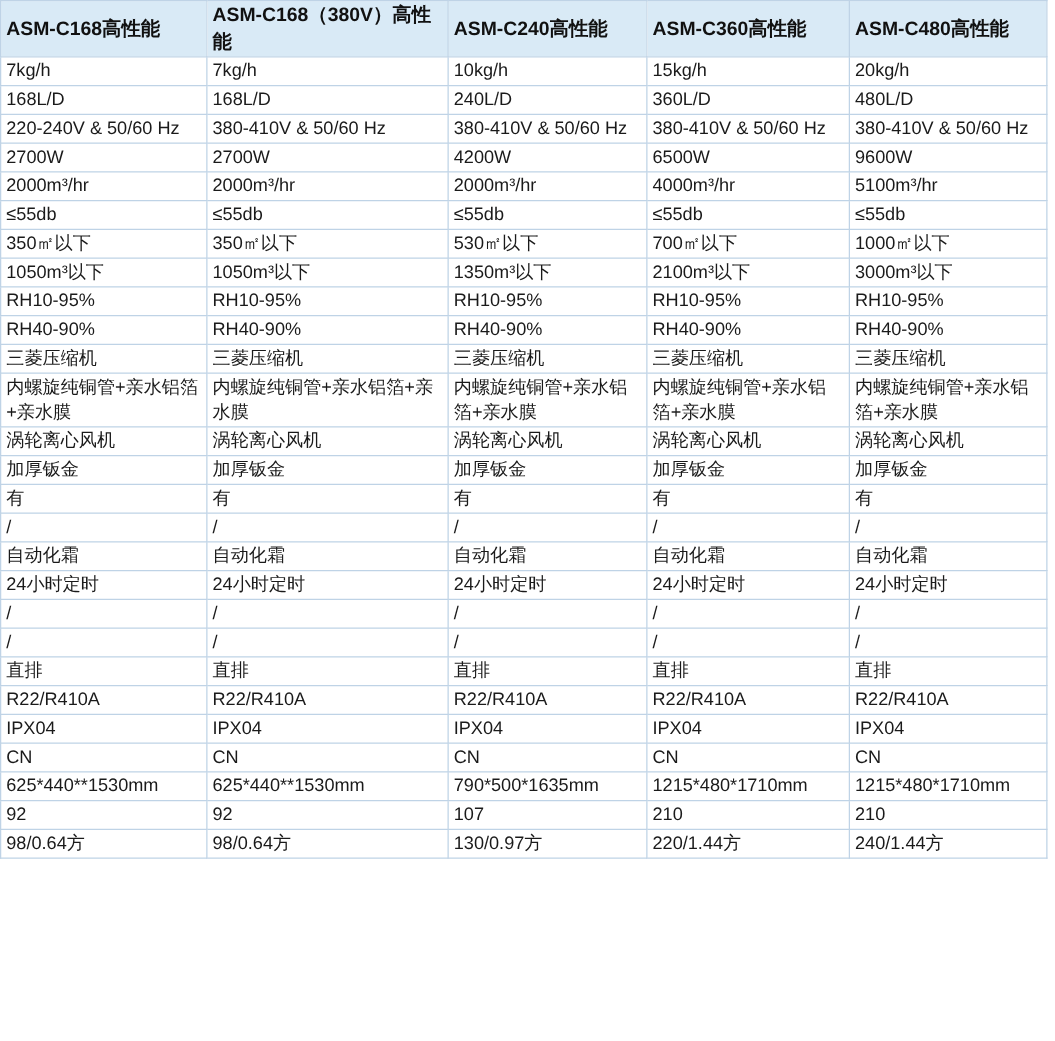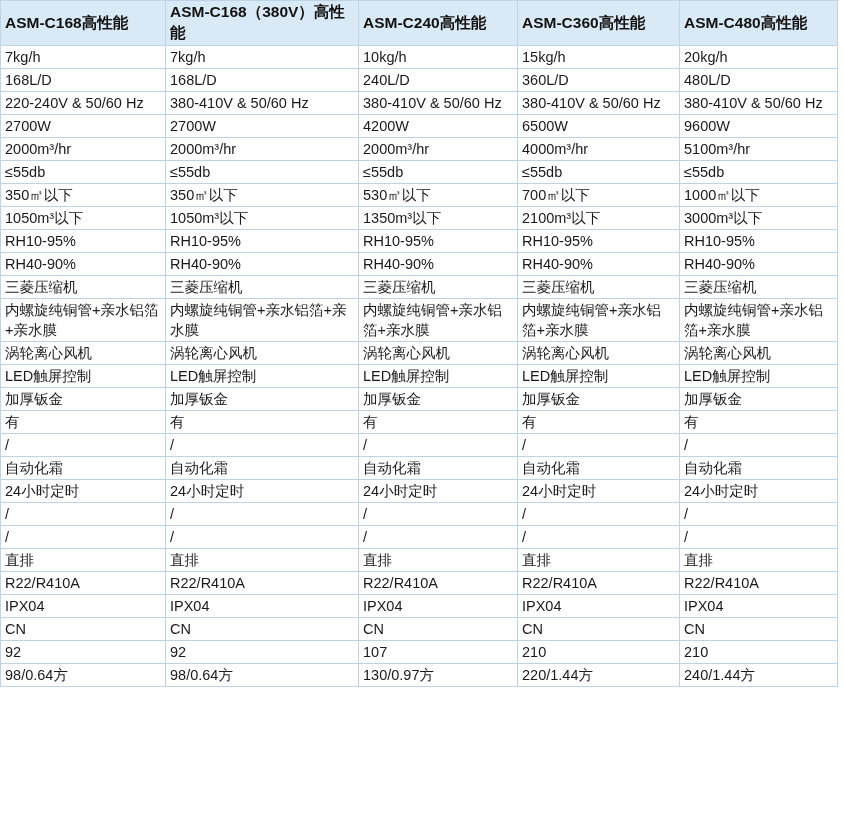--- a/index.html
+++ b/index.html
@@ -149,102 +149,102 @@
           <td>内螺旋纯铜管+亲水铝箔+亲水膜</td>
         </tr>
         <tr>
           <td>涡轮离心风机</td>
           <td>涡轮离心风机</td>
           <td>涡轮离心风机</td>
           <td>涡轮离心风机</td>
           <td>涡轮离心风机</td>
         </tr>
         <tr>
-          <td>LED触屏控制</td>
-          <td>LED触屏控制</td>
-          <td>LED触屏控制</td>
-          <td>LED触屏控制</td>
-          <td>LED触屏控制</td>
-        </tr>
-        <tr>
-          <td>加厚钣金</td>
-          <td>加厚钣金</td>
-          <td>加厚钣金</td>
-          <td>加厚钣金</td>
-          <td>加厚钣金</td>
-        </tr>
-        <tr>
-          <td>有</td>
-          <td>有</td>
-          <td>有</td>
-          <td>有</td>
-          <td>有</td>
-        </tr>
-        <tr>
-          <td>/</td>
-          <td>/</td>
-          <td>/</td>
-          <td>/</td>
-          <td>/</td>
-        </tr>
-        <tr>
-          <td>自动化霜</td>
-          <td>自动化霜</td>
-          <td>自动化霜</td>
-          <td>自动化霜</td>
-          <td>自动化霜</td>
-        </tr>
-        <tr>
-          <td>24小时定时</td>
-          <td>24小时定时</td>
-          <td>24小时定时</td>
-          <td>24小时定时</td>
-          <td>24小时定时</td>
-        </tr>
-        <tr>
-          <td>/</td>
-          <td>/</td>
-          <td>/</td>
-          <td>/</td>
-          <td>/</td>
-        </tr>
-        <tr>
-          <td>/</td>
-          <td>/</td>
-          <td>/</td>
-          <td>/</td>
-          <td>/</td>
-        </tr>
-        <tr>
-          <td>直排</td>
-          <td>直排</td>
-          <td>直排</td>
-          <td>直排</td>
-          <td>直排</td>
-        </tr>
-        <tr>
-          <td>R22/R410A</td>
-          <td>R22/R410A</td>
-          <td>R22/R410A</td>
-          <td>R22/R410A</td>
-          <td>R22/R410A</td>
-        </tr>
-        <tr>
-          <td>IPX04</td>
-          <td>IPX04</td>
-          <td>IPX04</td>
-          <td>IPX04</td>
-          <td>IPX04</td>
-        </tr>
-        <tr>
-          <td>CN</td>
-          <td>CN</td>
-          <td>CN</td>
-          <td>CN</td>
-          <td>CN</td>
+          <td>加厚钣金</td>
+          <td>加厚钣金</td>
+          <td>加厚钣金</td>
+          <td>加厚钣金</td>
+          <td>加厚钣金</td>
+        </tr>
+        <tr>
+          <td>有</td>
+          <td>有</td>
+          <td>有</td>
+          <td>有</td>
+          <td>有</td>
+        </tr>
+        <tr>
+          <td>/</td>
+          <td>/</td>
+          <td>/</td>
+          <td>/</td>
+          <td>/</td>
+        </tr>
+        <tr>
+          <td>自动化霜</td>
+          <td>自动化霜</td>
+          <td>自动化霜</td>
+          <td>自动化霜</td>
+          <td>自动化霜</td>
+        </tr>
+        <tr>
+          <td>24小时定时</td>
+          <td>24小时定时</td>
+          <td>24小时定时</td>
+          <td>24小时定时</td>
+          <td>24小时定时</td>
+        </tr>
+        <tr>
+          <td>/</td>
+          <td>/</td>
+          <td>/</td>
+          <td>/</td>
+          <td>/</td>
+        </tr>
+        <tr>
+          <td>/</td>
+          <td>/</td>
+          <td>/</td>
+          <td>/</td>
+          <td>/</td>
+        </tr>
+        <tr>
+          <td>直排</td>
+          <td>直排</td>
+          <td>直排</td>
+          <td>直排</td>
+          <td>直排</td>
+        </tr>
+        <tr>
+          <td>R22/R410A</td>
+          <td>R22/R410A</td>
+          <td>R22/R410A</td>
+          <td>R22/R410A</td>
+          <td>R22/R410A</td>
+        </tr>
+        <tr>
+          <td>IPX04</td>
+          <td>IPX04</td>
+          <td>IPX04</td>
+          <td>IPX04</td>
+          <td>IPX04</td>
+        </tr>
+        <tr>
+          <td>CN</td>
+          <td>CN</td>
+          <td>CN</td>
+          <td>CN</td>
+          <td>CN</td>
+        </tr>
+        <tr>
+          <td>625*440**1530mm</td>
+          <td>625*440**1530mm</td>
+          <td>790*500*1635mm</td>
+          <td>1215*480*1710mm</td>
+          <td>1215*480*1710mm</td>
         </tr>
         <tr>
           <td>92</td>
           <td>92</td>
           <td>107</td>
           <td>210</td>
           <td>210</td>
         </tr>
         <tr>
           <td>98/0.64方</td>

